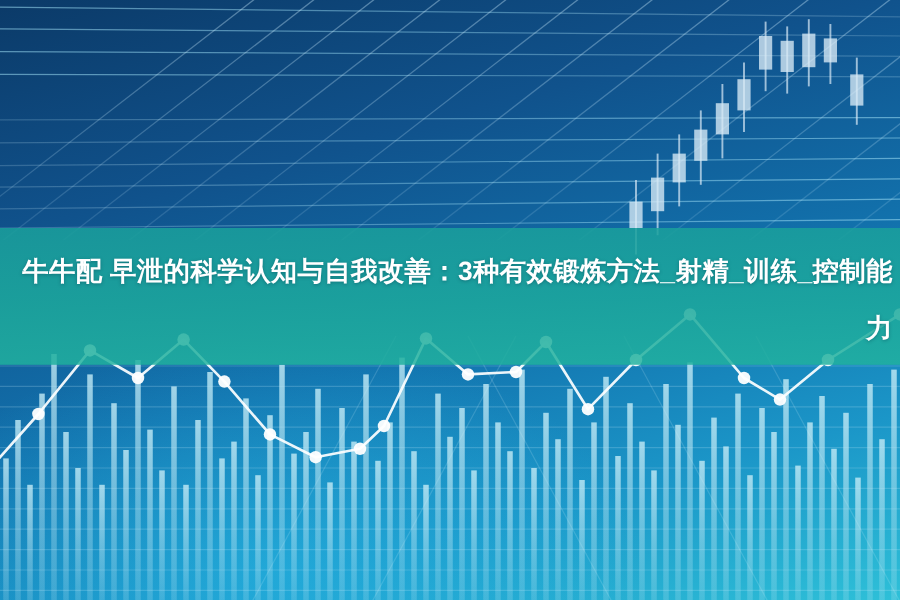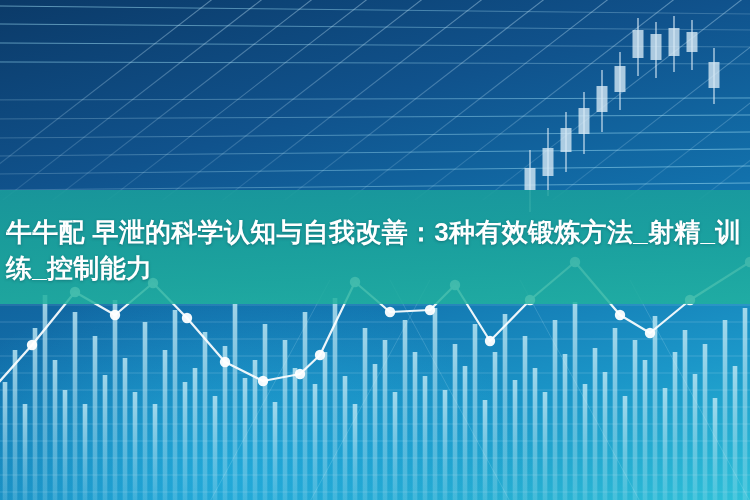--- a/index.html
+++ b/index.html
@@ -44,24 +44,24 @@
     top: 0;
     bottom: 0;
     display: flex;
     align-items: center;
     justify-content: center;
     z-index: 40;
     padding: 0 6px;
   }
   .title-text {
     color: #ffffff;
-    font-size: 26px;
-    line-height: 36px;
+    font-size: 22px;
+    line-height: 48px;
     font-weight: 700;
-    text-align: left;
+    text-align: right;
     letter-spacing: 0.3px;
     text-shadow: 0 1px 3px rgba(0,40,60,0.35);
     max-width: 742px;
   }
   svg.layer { display: block; }
 </style>
 </head>
 <body>
 
 <div class="banner">

